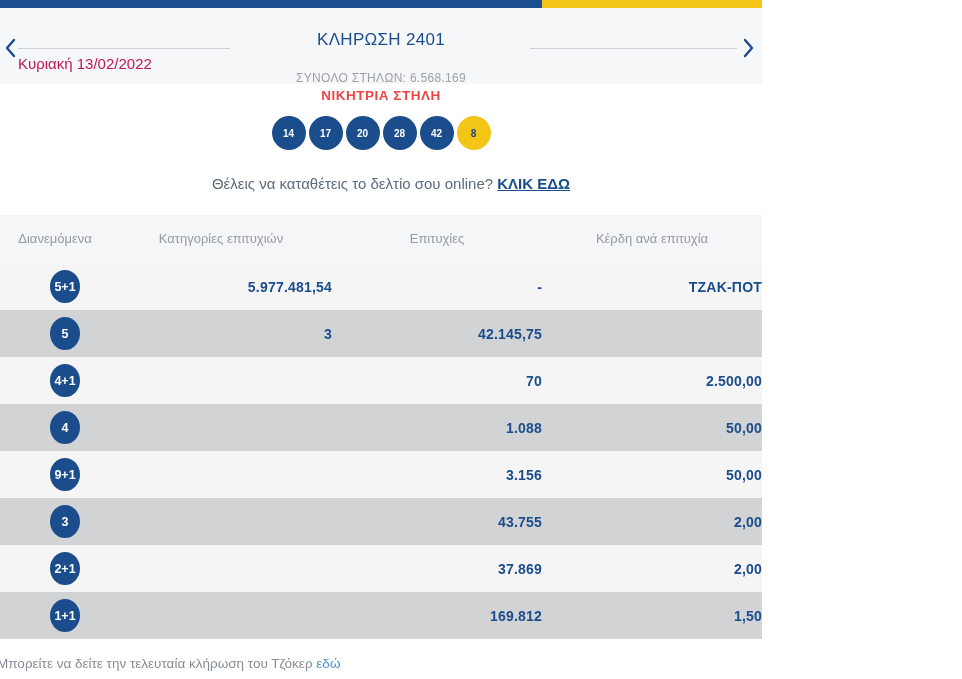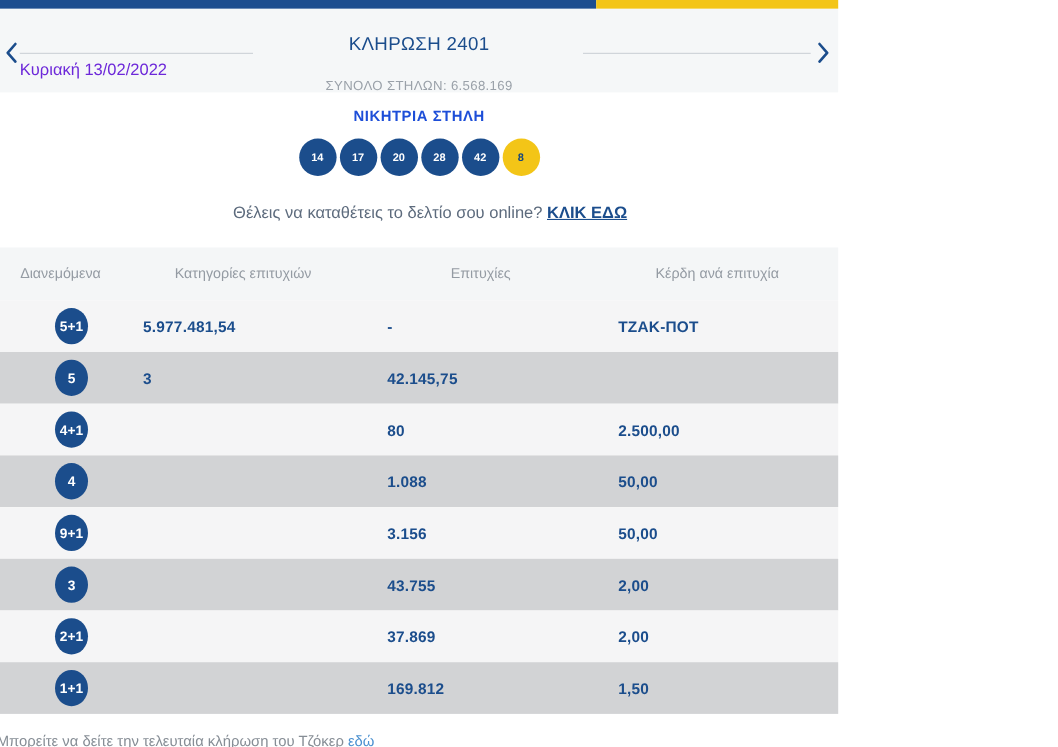--- a/index.html
+++ b/index.html
@@ -14,45 +14,45 @@
   .topbar .seg-yellow { width:220px; background:#f3c517; }
 
   
   .draw-header { position:relative; height:76px; background:#f5f7f8; width:762px; }
   .nav-btn { position:absolute; top:30px; width:14px; height:22px; background:none; border:none; cursor:pointer; padding:0; }
   .nav-btn.prev { left:3px; }
   .nav-btn.next { right:6px; }
   .hline { position:absolute; top:40px; height:1px; background:#ccd1d6; }
   .hline.left { left:18px; width:212px; }
   .hline.right { left:530px; width:207px; }
-  .draw-date { position:absolute; left:18px; top:47px; font-size:15px; color:#6d28d9; }
+  .draw-date { position:absolute; left:18px; top:47px; font-size:15px; color:#be185d; }
   .draw-title { position:absolute; left:0; top:22px; width:762px; text-align:center;
                 font-size:17px; font-weight:normal; color:#1b4d8c; letter-spacing:.3px; }
   .draw-subtitle { position:absolute; left:0; top:63px; width:762px; text-align:center;
                    font-size:12px; color:#9aa1a9; letter-spacing:.3px; }
 
   
   .winners { text-align:center; width:762px; }
-  .winners-title { margin-top:14px; font-size:13.5px; font-weight:bold; color:#1d4ed8; letter-spacing:.5px; }
+  .winners-title { margin-top:4px; font-size:13.5px; font-weight:bold; color:#ef4444; letter-spacing:.5px; }
   .balls { margin-top:13px; display:flex; justify-content:center; gap:3px; }
   .ball { width:34px; height:34px; border-radius:50%; background:#1b4d8c; color:#fff;
           font-size:10px; font-weight:bold; display:flex; align-items:center; justify-content:center; }
   .ball.bonus { background:#f3c517; color:#17477e; }
   .cta { margin-top:25px; font-size:15px; color:#5d6b7d;padding-left:20px; }
   .cta a { color:#1b4d8c; font-weight:bold; text-decoration:underline; cursor:pointer; }
 
   
   .table { margin-top:23px; width:762px; }
   .t-head { display:grid; grid-template-columns:110px 222px 210px 220px; height:48px;
             align-items:center; background:#f4f6f7; color:#949ba3; font-size:13px; }
   .t-head > div { text-align:center; line-height:16px; padding:0 6px; }
   .t-row { display:grid; grid-template-columns:110px 222px 210px 220px; height:47px; align-items:center; }
   .t-row:nth-child(odd) { background:#f5f5f6; }
   .t-row:nth-child(even) { background:#d2d3d5; }
-  .t-row > div { text-align:left;padding-left:20px; }
+  .t-row > div { text-align:right;padding-left:20px; }
   .cell-val { font-size:14px; font-weight:bold; color:#1b4d8c; letter-spacing:.2px; }
   .badge { width:30px; height:33px; border-radius:50%; background:#1b4d8c; color:#fff;
            font-size:12.5px; font-weight:bold; display:flex; align-items:center; justify-content:center;
            margin:0 auto; }
 
   
   .footer { margin-top:17px; margin-left:-3px; font-size:13.5px; color:#868d95; }
   .footer a { color:#4a90d0; text-decoration:none; cursor:pointer;margin-top:48px; }
 </style>
 </head>
@@ -125,21 +125,21 @@
               <span class="badge">5</span>
             </div>
           <div class="cell-val">3</div>
           <div class="cell-val">42.145,75</div>
         </div>
         <div class="t-row">
           <div>
               <span class="badge">4+1</span>
             </div>
           <div class="cell-val"></div>
-          <div class="cell-val">80</div>
+          <div class="cell-val">70</div>
           <div class="cell-val">2.500,00</div>
         </div>
         <div class="t-row">
           <div>
               <span class="badge">4</span>
             </div>
           <div class="cell-val"></div>
           <div class="cell-val">1.088</div>
           <div class="cell-val">50,00</div>
         </div>

